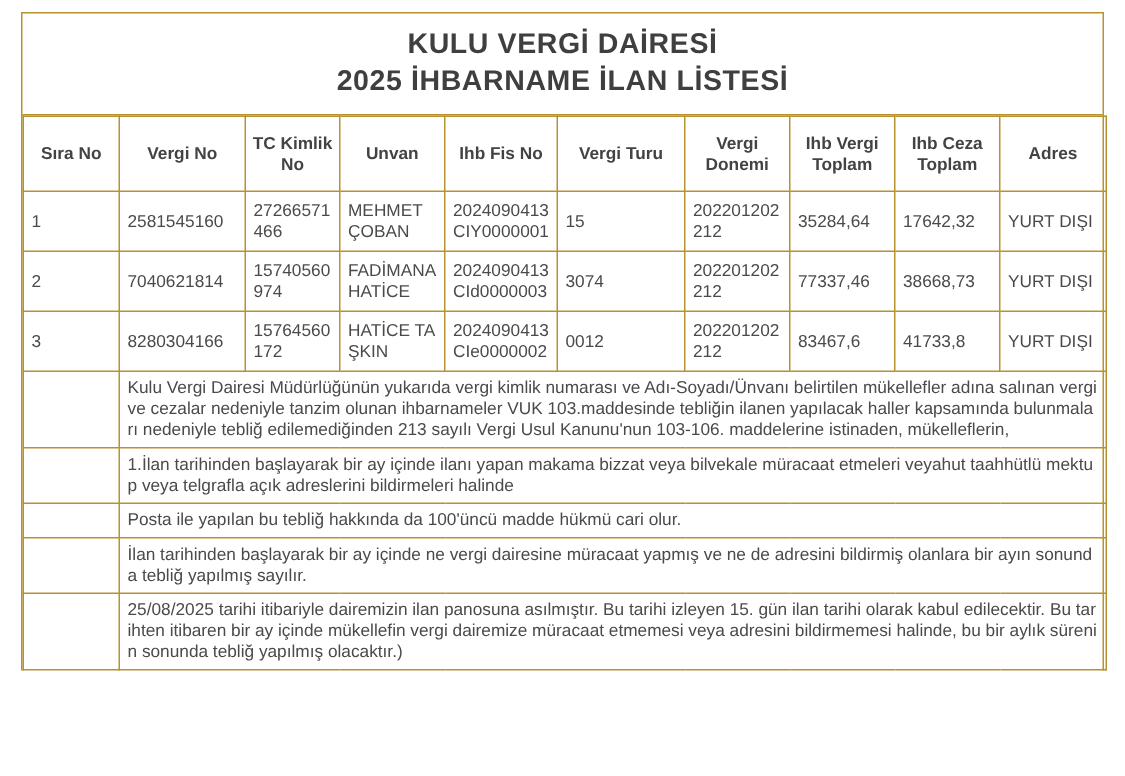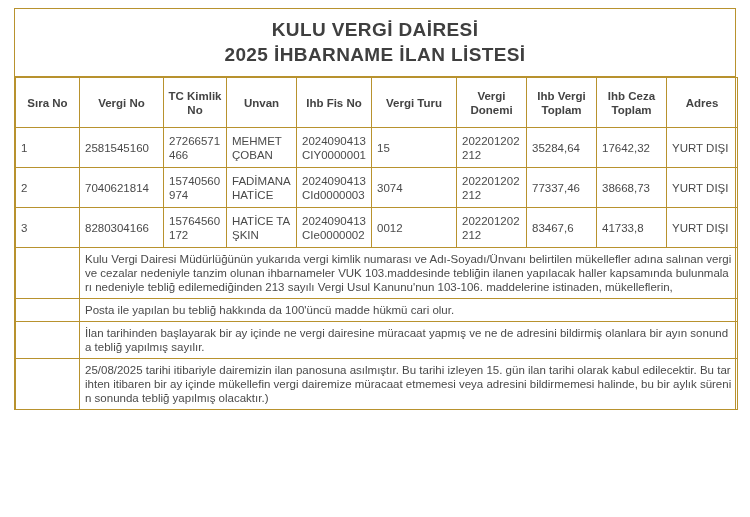--- a/index.html
+++ b/index.html
@@ -184,20 +184,26 @@
 
         <tr>
           <td class="spacer-cell"></td>
           <td class="notice-cell" colspan="9">
             <p>Kulu Vergi Dairesi Müdürlüğünün yukarıda vergi kimlik numarası ve Adı-Soyadı/Ünvanı belirtilen mükellefler adına salınan vergi ve cezalar nedeniyle tanzim olunan ihbarnameler VUK 103.maddesinde tebliğin ilanen yapılacak haller kapsamında bulunmaları nedeniyle tebliğ edilemediğinden 213 sayılı Vergi Usul Kanunu'nun 103-106. maddelerine istinaden, mükelleflerin,</p>
           </td>
         </tr>
         <tr>
           <td class="spacer-cell"></td>
           <td class="notice-cell" colspan="9">
+            <p>1.İlan tarihinden başlayarak bir ay içinde ilanı yapan makama bizzat veya bilvekale müracaat etmeleri veyahut taahhütlü mektup veya telgrafla açık adreslerini bildirmeleri halinde</p>
+          </td>
+        </tr>
+        <tr>
+          <td class="spacer-cell"></td>
+          <td class="notice-cell" colspan="9">
             <p>Posta ile yapılan bu tebliğ hakkında da 100'üncü madde hükmü cari olur.</p>
           </td>
         </tr>
         <tr>
           <td class="spacer-cell"></td>
           <td class="notice-cell" colspan="9">
             <p>İlan tarihinden başlayarak bir ay içinde ne vergi dairesine müracaat yapmış ve ne de adresini bildirmiş olanlara bir ayın sonunda tebliğ yapılmış sayılır.</p>
           </td>
         </tr>
         <tr>

